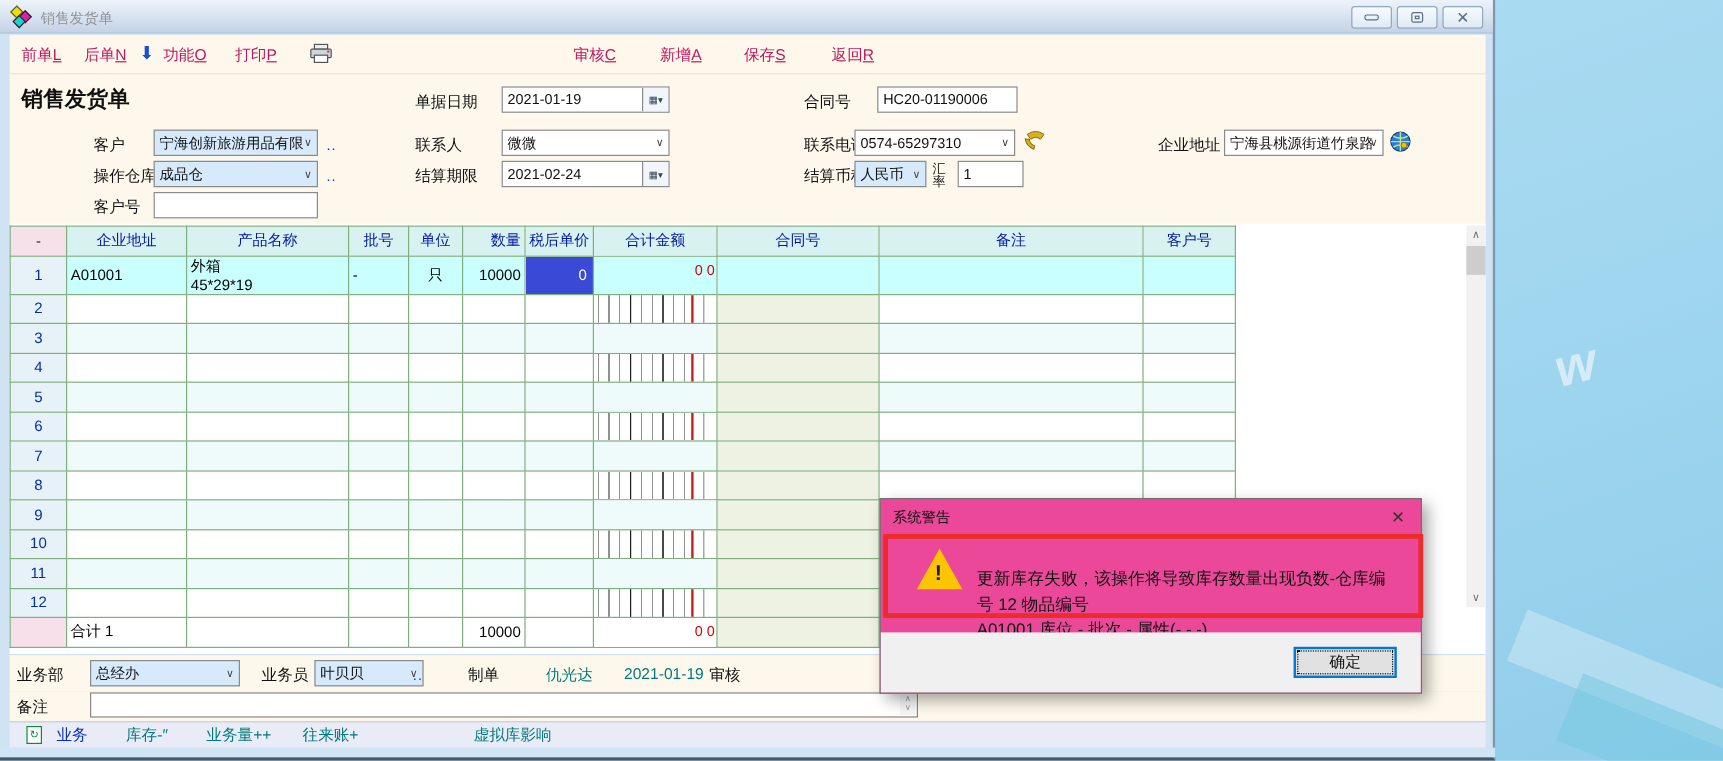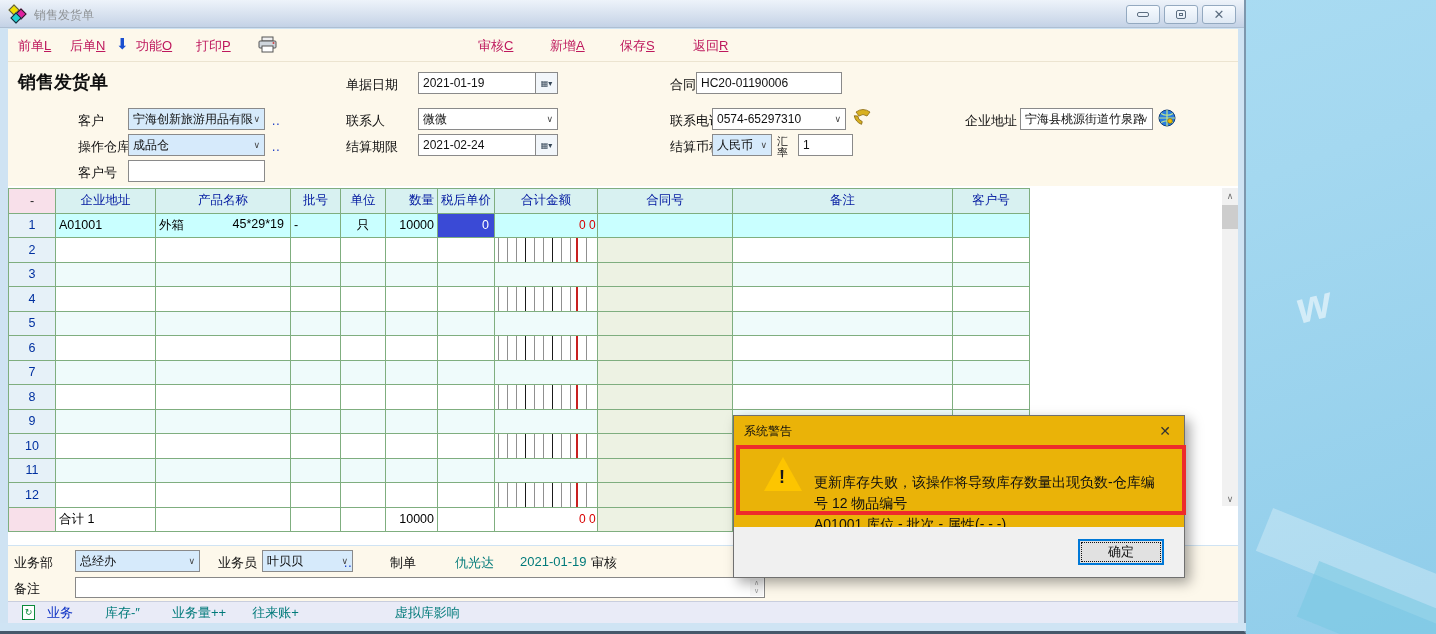--- a/index.html
+++ b/index.html
@@ -75,21 +75,21 @@
   .c-ledger{ width:103px; position:relative; padding:0; }
   .c-contract{ width:135px; background:#edf2e3; }
   .c-note  { width:220px; }
   .c-cust  { width:77px; }
   tr.odd td { background:#effbfb; }
   tr.odd td.c-num { background:#e6f1f8; }
   tr.odd td.c-contract { background:#edf2e3; }
   tr.sel td { background:#c9ffff; }
   tr.sel td.c-num { background:#e6f1f8; }
   td.selcell { background:#3a4ad6 !important; color:#fff; padding-right:5px; }
-  .namecell { display:flex; justify-content:space-between; padding-right:3px; }
+  .namecell { display:flex; justify-content:space-between; padding-right:3px;flex-direction:column; }
   td.c-ledger { background-image:
       linear-gradient(#c82020,#c82020),
       linear-gradient(#1a1a1a,#1a1a1a),
       linear-gradient(#1a1a1a,#1a1a1a),
       linear-gradient(#909090,#909090),
       repeating-linear-gradient(90deg,#909090 0 1px,transparent 1px 9px);
     background-size:2px 100%,1px 100%,1px 100%,1px 100%,74px 100%;
     background-position:81px 0,30px 0,57px 0,91px 0,3px 0;
     background-repeat:no-repeat; }
   .z { position:absolute; top:4px; font-size:12px; font-style:normal; color:#d80000; }
@@ -116,21 +116,21 @@
   .tabbar { position:absolute; left:8px; top:601px; width:1230px; height:22px;
     background:#e9ebf7; border-top:1px solid #c9cede; display:flex; align-items:center; font-size:13px; }
   .tab { color:#007a7a; cursor:pointer; white-space:nowrap; }
   .tab.active { color:#0a2fc4; }
   .doc-ico { width:13px; height:15px; border:1px solid #0a8a3a; background:#fff; margin:0 6px 0 14px;
     position:relative; font-size:9px; color:#0a8a3a; line-height:13px; text-align:center; }
   .bottomstrip { position:absolute; left:0px; top:623px; width:1246px; height:8px; background:#cfe4f4; }
 
   
   .dialog { position:absolute; left:733px; top:415px; width:452px; height:163px;
-    background:#eab308; border:1px solid #707070; box-shadow:5px 5px 12px rgba(0,0,0,.35); z-index:50; }
+    background:#ec4899; border:1px solid #707070; box-shadow:5px 5px 12px rgba(0,0,0,.35); z-index:50; }
   .dlg-title { position:absolute; left:10px; top:7px; font-size:12px; color:#101010; }
   .dlg-close { position:absolute; right:8px; top:5px; width:22px; height:20px; font-size:14px;
     color:#333; display:flex; align-items:center; justify-content:center; cursor:pointer; }
   .dlg-footer { position:absolute; left:0; bottom:0; width:100%; height:50px; background:#f0f0f0; }
   .dlg-ok { position:absolute; left:344px; top:12px; width:86px; height:26px;
     background:#e1e1e1; border:2px solid #0078d7; outline:1px dotted #111; outline-offset:-4px;
     font-size:13px; color:#101010; font-family:inherit; cursor:pointer; }
   .warn-tri { position:absolute; left:30px; top:41px; width:0; height:0;
     border-left:19px solid transparent; border-right:19px solid transparent;
     border-bottom:34px solid #fdc500; }
@@ -226,21 +226,21 @@
         <span class="arr">∨</span>
       </div>
 
     <span class="flabel" style="left:338px;top:76px">结算期限</span>
     <div class="ctrl datebox" style="left:410px;top:72px;width:140px">
         <span>2021-02-24</span>
       <span class="datebtn">▦▾</span>
       </div>
 
     <span class="flabel" style="left:662px;top:14px">合同号</span>
-    <div class="ctrl" style="left:688px;top:10px;width:146px">
+    <div class="ctrl" style="left:723px;top:10px;width:117px">
         <span>HC20-01190006</span>
       </div>
 
     <span class="flabel" style="left:662px;top:50px">联系电话</span>
     <div class="ctrl" style="left:704px;top:46px;width:134px">
         <span>0574-65297310</span>
         <span class="arr">∨</span>
       </div>
     <span style="position:absolute;left:845px;top:46px">
       <svg width="20" height="20" viewBox="0 0 20 20">

